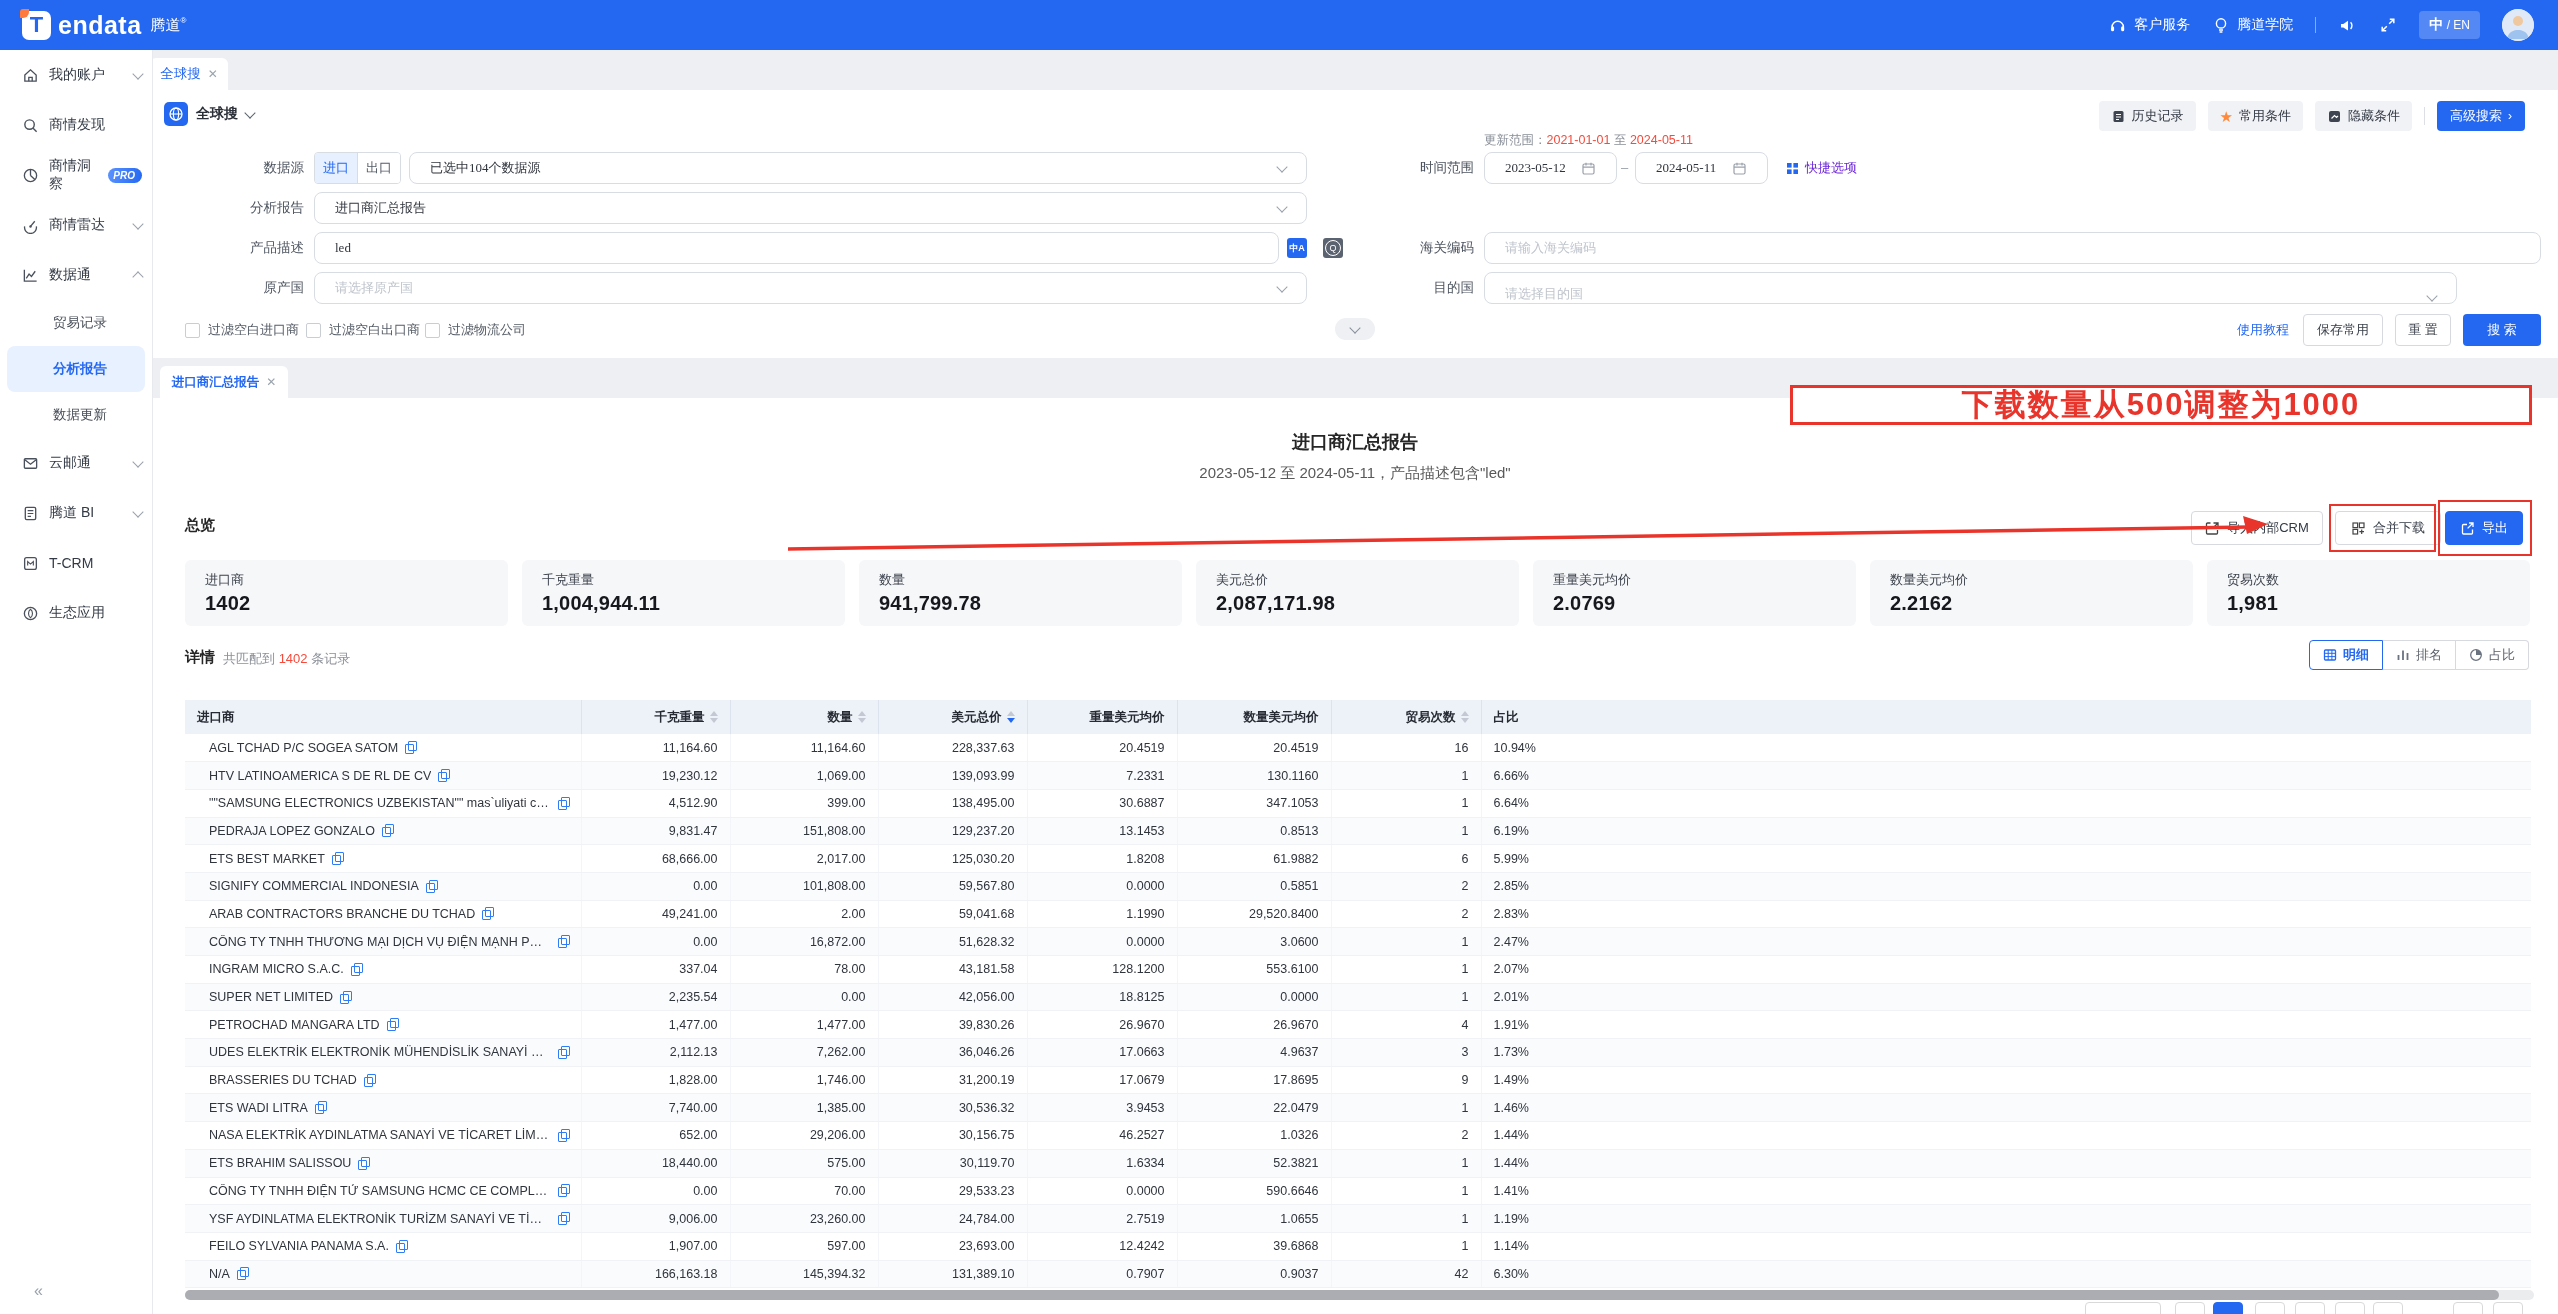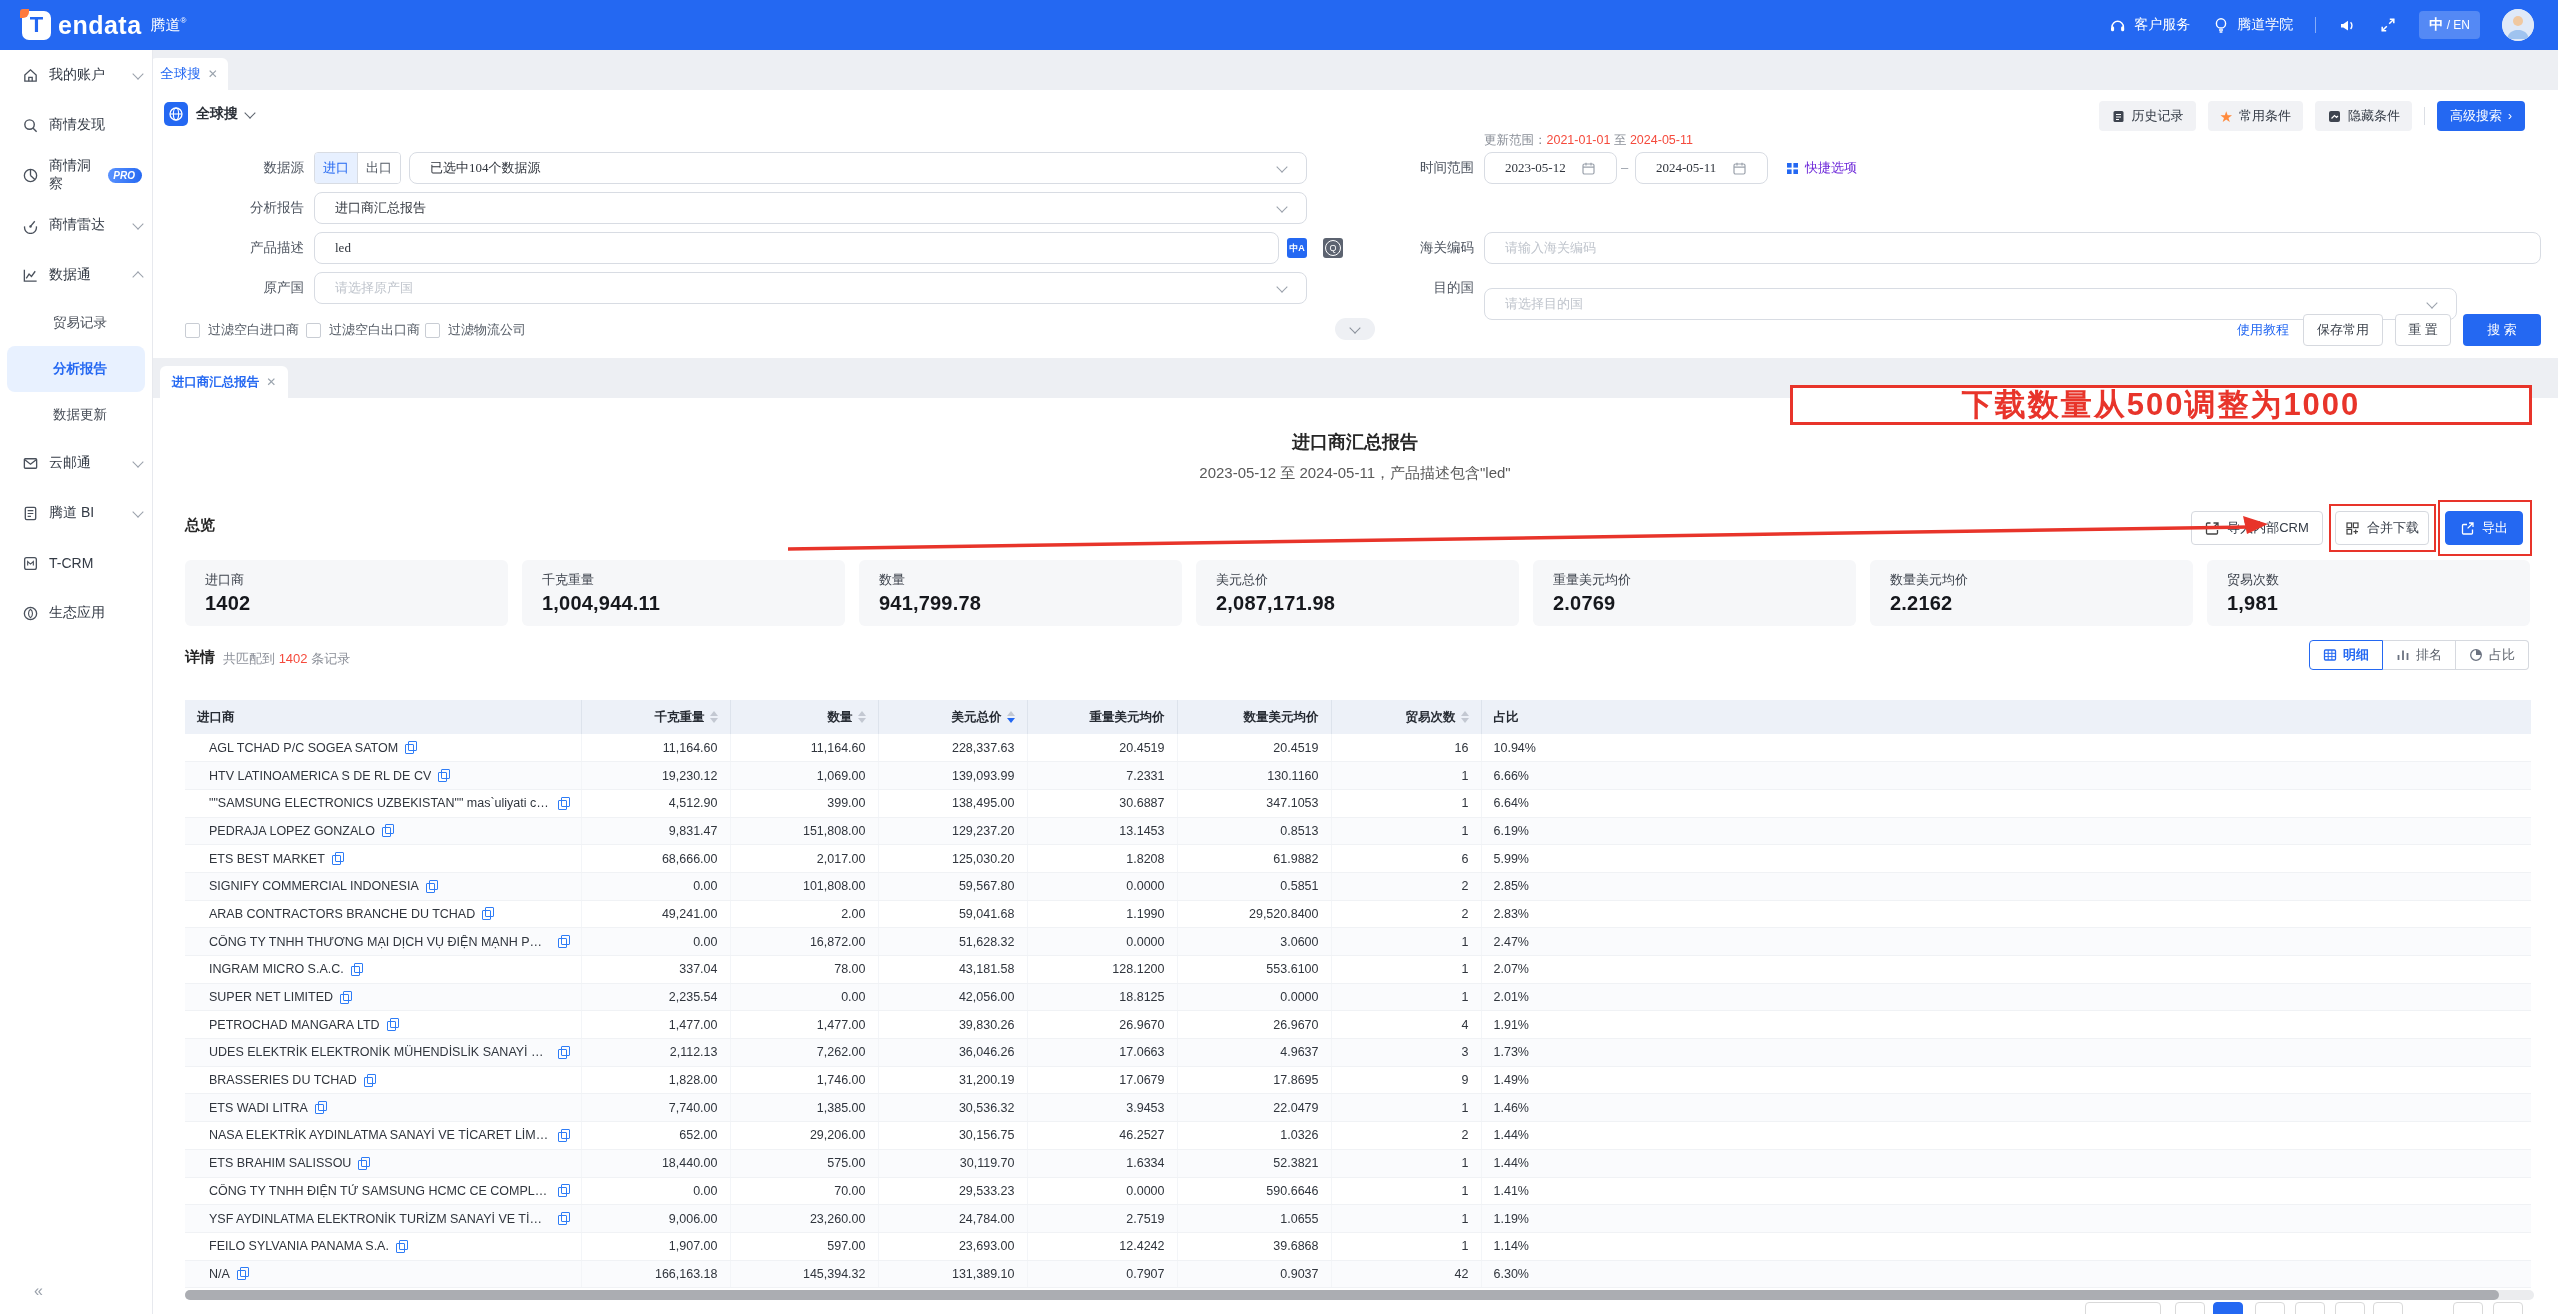--- a/index.html
+++ b/index.html
@@ -407,21 +407,21 @@
   <div class="field" style="left:1332px;top:142px;width:1057px;">
     <span class="ph">请输入海关编码</span>
   </div>
 
   <div class="flabel" style="left:22px;top:182px;">原产国</div>
   <div class="field" style="left:162px;top:182px;width:993px;">
     <span class="ph">请选择原产国</span>
     <span class="fcaret"></span>
   </div>
   <div class="flabel" style="left:1192px;top:182px;">目的国</div>
-  <div class="field" style="left:1332px;top:198px;width:973px;">
+  <div class="field" style="left:1332px;top:182px;width:973px;align-items:flex-end;">
     <span class="ph">请选择目的国</span>
     <span class="fcaret"></span>
   </div>
 
   <div id="cbx-row">
       <div class="cbx" style="left: 33px; top: 231px;">
         <span class="cbx-box"></span>
         <span>过滤空白进口商</span>
       </div>
       <div class="cbx" style="left: 154px; top: 231px;">
@@ -455,21 +455,21 @@
 
   <div class="tool-btn" style="left:2039px;top:113px;width:132px;">
     <span>
         <svg width="15" height="15" viewBox="0 0 15 15">
           <path d="M12.5 9v3a1 1 0 0 1-1 1h-9a1 1 0 0 1-1-1V3a1 1 0 0 1 1-1h3" fill="none" stroke="#444" stroke-width="1.3"></path>
           <path d="M8.5 2h4.5v4.5M13 2L7.5 7.5" fill="none" stroke="#444" stroke-width="1.3"></path>
         </svg>
       </span>
     <span>导入内部CRM</span>
   </div>
-  <div class="tool-btn" style="left:2183px;top:113px;width:94px;">
+  <div class="tool-btn" style="left:2183px;top:113px;width:106px;">
     <span>
         <svg width="15" height="15" viewBox="0 0 15 15">
           <rect x="2" y="2" width="4.6" height="4.6" fill="none" stroke="#444" stroke-width="1.2"></rect>
           <rect x="8.4" y="2" width="4.6" height="4.6" fill="none" stroke="#444" stroke-width="1.2"></rect>
           <rect x="2" y="8.4" width="4.6" height="4.6" fill="none" stroke="#444" stroke-width="1.2"></rect>
           <path d="M10.7 8.4v4.6M8.4 10.7h4.6" stroke="#444" stroke-width="1.2"></path>
         </svg>
       </span>
     <span>合并下载</span>
   </div>

